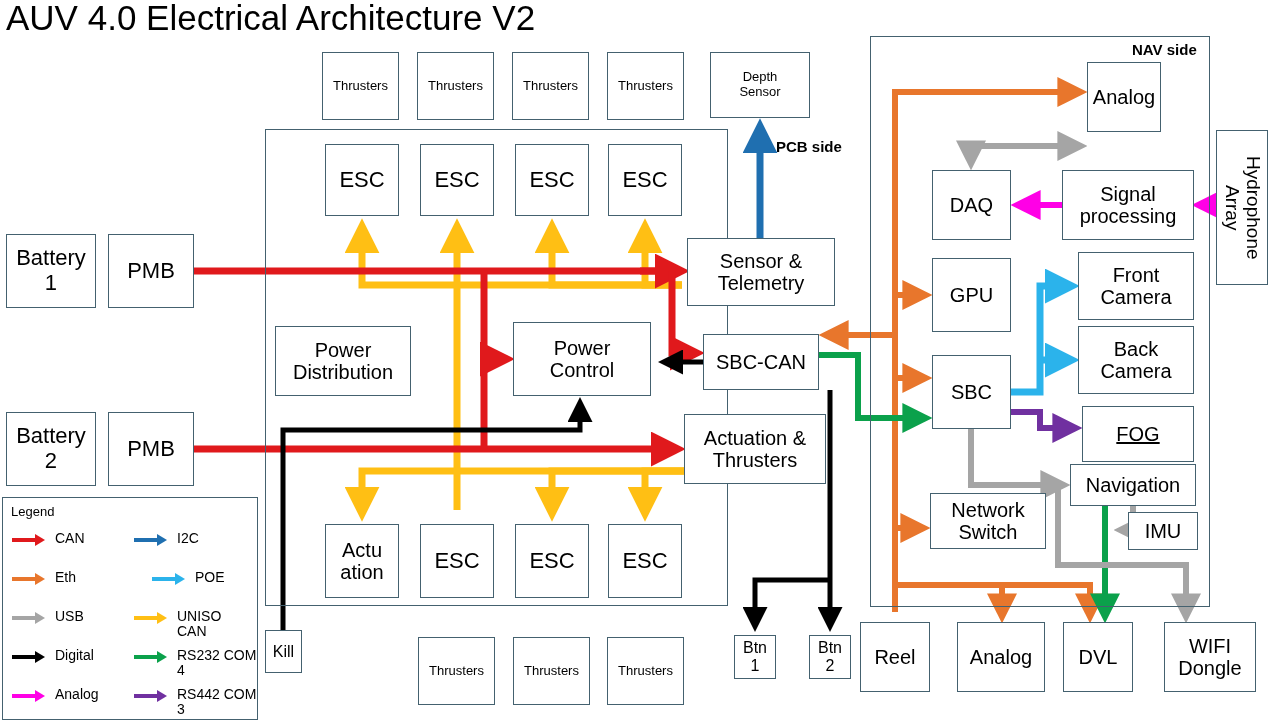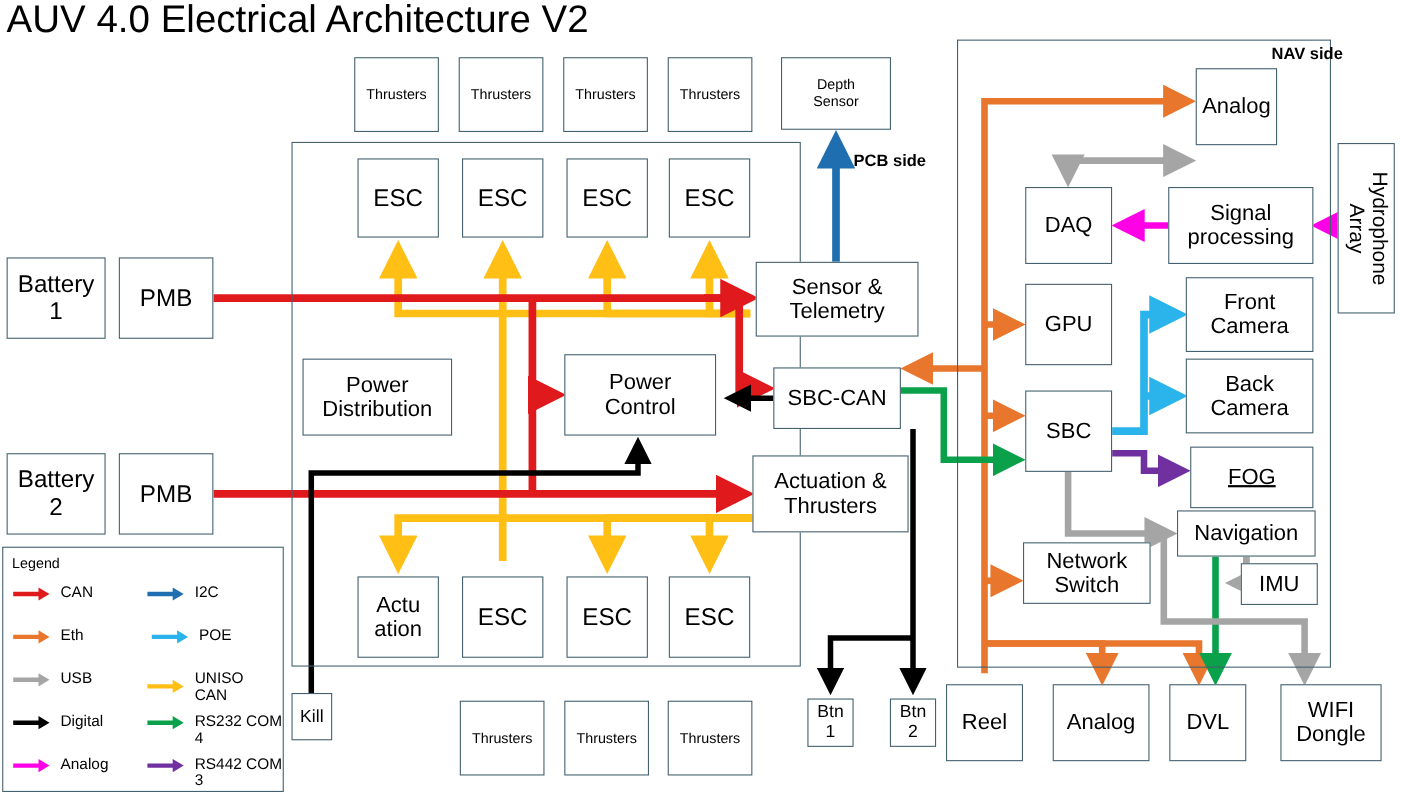--- a/index.html
+++ b/index.html
@@ -124,21 +124,21 @@
       <path d="M971,429 L971,485 L1062,485" stroke="#A5A5A5" stroke-width="6" marker-end="url(#ar-usb)"></path>
       <path d="M1058,485 L1058,565 L1186,565 L1186,615" stroke="#A5A5A5" stroke-width="6" marker-end="url(#ar-usb)"></path>
       <path d="M1133,506 L1133,530 L1120,530" stroke="#A5A5A5" stroke-width="6"></path>
       <path d="M1133,506 L1133,530 L1122,530" stroke="#A5A5A5" stroke-width="6" marker-end="url(#ar-usb)"></path>
     </g>
   </svg>
 
 <div class="group" style="left: 265px; top: 129px; width: 463px; height: 477px;"></div>
     <div class="grouplabel" style="left: 776px; top: 138px;">PCB side</div>
     <div class="group" style="left: 870px; top: 36px; width: 340px; height: 571px;"></div>
-    <div class="grouplabel" style="left: 1156px; top: 41px;">NAV side</div>
+    <div class="grouplabel" style="left: 1132px; top: 41px;">NAV side</div>
     <div class="node f22" style="left: 6px; top: 234px; width: 90px; height: 74px;">
       <span>Battery<br>1</span>
     </div>
     <div class="node f22" style="left: 108px; top: 234px; width: 86px; height: 74px;">
       <span>PMB</span>
     </div>
     <div class="node f22" style="left: 6px; top: 412px; width: 90px; height: 74px;">
       <span>Battery<br>2</span>
     </div>
     <div class="node f22" style="left: 108px; top: 412px; width: 86px; height: 74px;">
@@ -303,28 +303,28 @@
       </svg>
       <div class="lbl">Analog</div>
     </div>
     <div class="lrow" style="left: 130px; top: 33px;">
       <svg width="36" height="18">
      <path d="M1,9 L26,9" stroke="#1F6FB0" stroke-width="4"></path>
      <path d="M24,3 L34,9 L24,15 z" fill="#1F6FB0"></path>
       </svg>
       <div class="lbl">I2C</div>
     </div>
-    <div class="lrow" style="left: 134px; top: 72px; text-align: right;">
+    <div class="lrow" style="left: 148px; top: 72px; text-align: right;">
       <svg width="36" height="18">
      <path d="M1,9 L26,9" stroke="#2BB3EB" stroke-width="4"></path>
      <path d="M24,3 L34,9 L24,15 z" fill="#2BB3EB"></path>
       </svg>
       <div class="lbl">POE</div>
     </div>
-    <div class="lrow" style="left: 130px; top: 111px; align-items: center;">
+    <div class="lrow" style="left: 130px; top: 111px;">
       <svg width="36" height="18">
      <path d="M1,9 L26,9" stroke="#FFBF14" stroke-width="4"></path>
      <path d="M24,3 L34,9 L24,15 z" fill="#FFBF14"></path>
       </svg>
       <div class="lbl">UNISO<br>CAN</div>
     </div>
     <div class="lrow" style="left: 130px; top: 150px;">
       <svg width="36" height="18">
      <path d="M1,9 L26,9" stroke="#0BA14B" stroke-width="4"></path>
      <path d="M24,3 L34,9 L24,15 z" fill="#0BA14B"></path>

